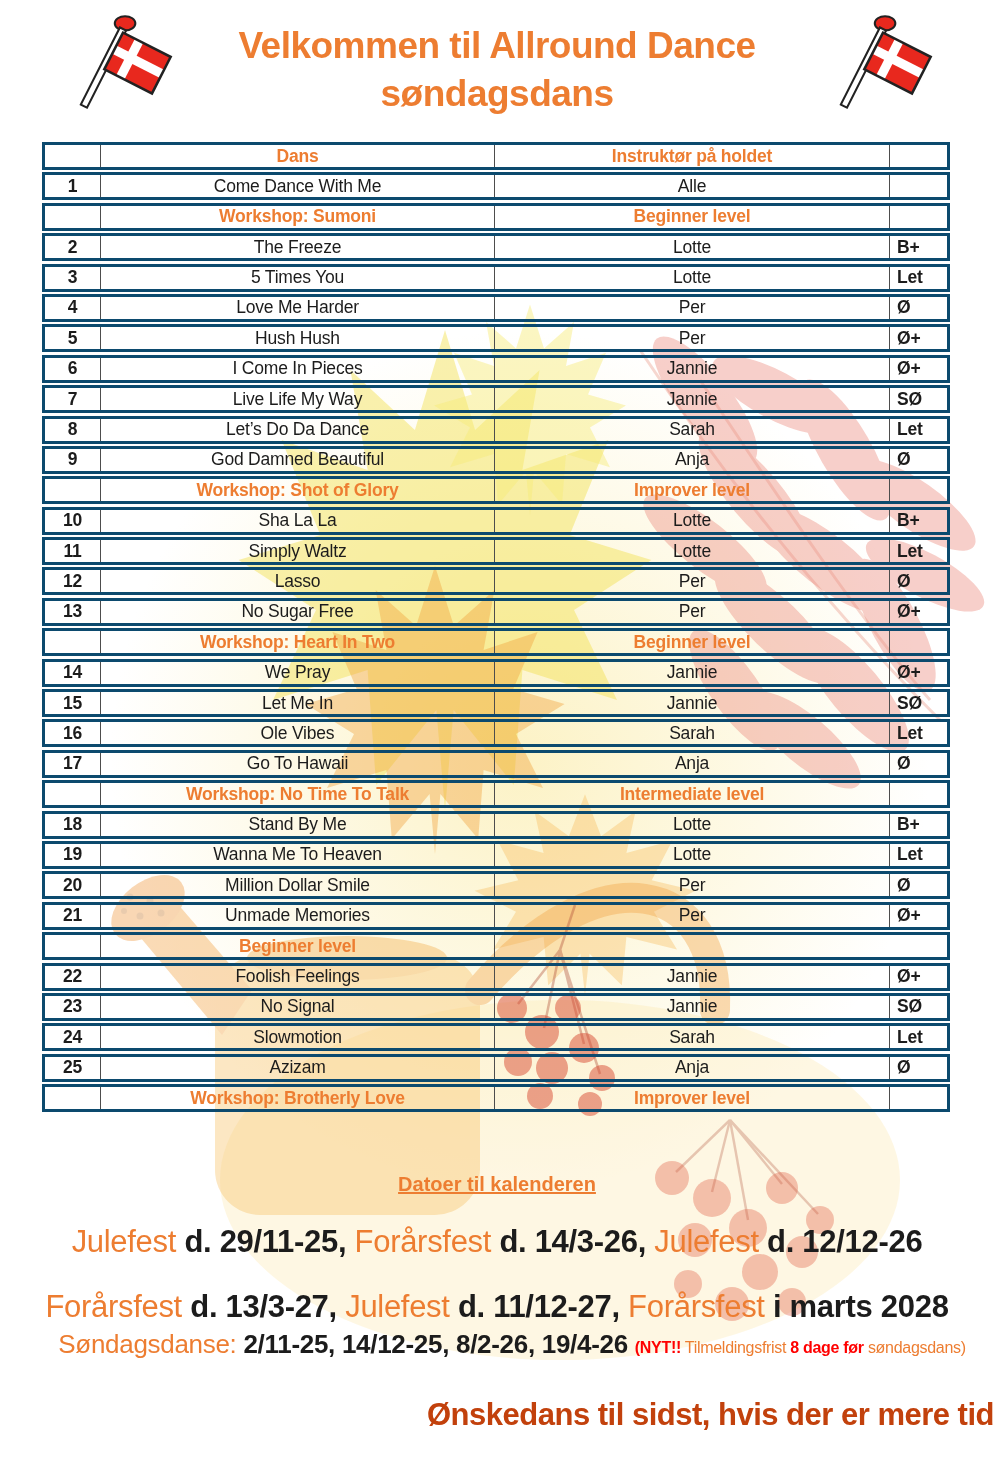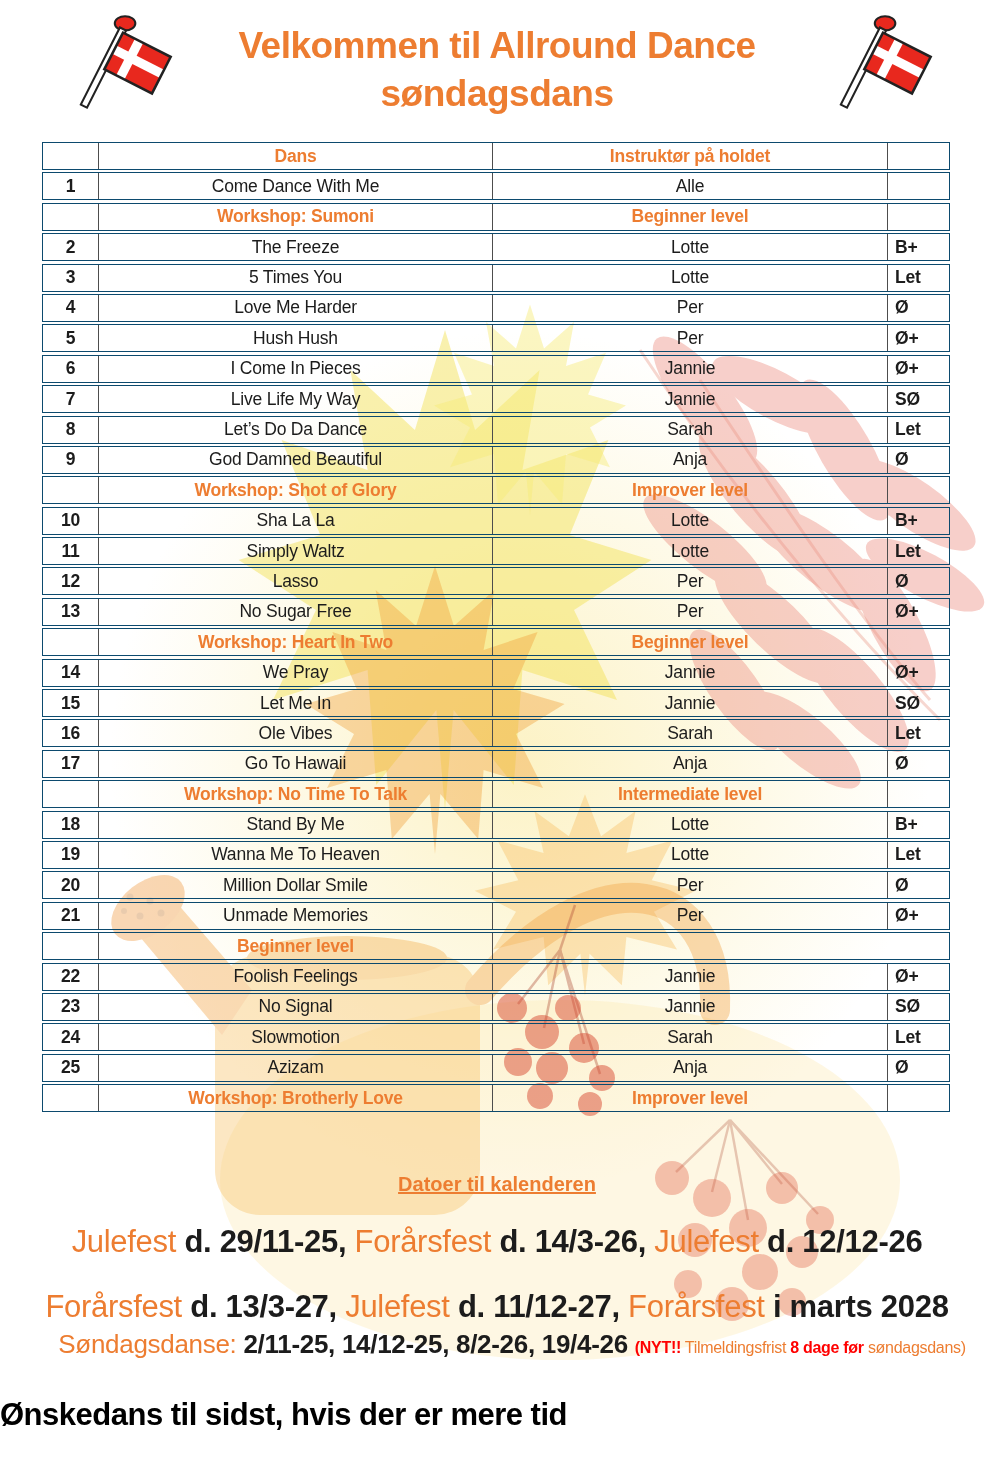--- a/index.html
+++ b/index.html
@@ -15,21 +15,21 @@
   .flag.right{left:826px;}
 
   .title-wrap{
     position:absolute;left:150px;right:150px;top:22px;text-align:center;
     color:#ED7D31;font-weight:700;font-size:37px;line-height:1.30;letter-spacing:-0.5px;
   }
 
   .dance-table{position:absolute;left:42px;top:142px;width:908px;}
   .t-row{
     display:grid;grid-template-columns:55px 394px 395px auto;
-    height:28px;margin-bottom:2.4px;border:1px solid #0c4a6e;box-sizing:border-box;
+    height:28px;margin-bottom:2.4px;border:3px solid #0c4a6e;box-sizing:border-box;
   }
   .t-cell{
     display:flex;align-items:center;justify-content:center;
     font-size:17.5px;color:#1c1c1c;overflow:hidden;white-space:nowrap;letter-spacing:-0.2px;
   }
   .t-cell + .t-cell{border-left:1px solid #4d4d4d;}
   .t-cell.num{font-weight:700;}
   .t-cell.level{justify-content:flex-start;padding-left:7px;font-weight:700;}
   .t-row.header .t-cell, .t-row.workshop .t-cell{color:#ED7D31;font-weight:700;}
 
@@ -39,22 +39,22 @@
   }
   .date-line{position:absolute;left:0;right:0;text-align:center;font-size:31px;letter-spacing:-0.3px;}
   .date-line.l1{top:1224px;}
   .date-line.l2{top:1289px;}
   .date-line.l3{top:1329px;font-size:26px;padding-left:30px;}
   .seg-orange{color:#ED7D31;font-weight:400;}
   .seg-black{color:#1c1c1c;font-weight:700;}
   .seg-red{color:#FF0000;font-weight:700;}
   .seg-small{font-size:16px;}
   .closing{
-    position:absolute;left:0;right:0;top:1397px;text-align:left;
-    color:#000000;font-weight:700;font-size:31px;letter-spacing:-0.5px;
+    position:absolute;left:0;right:0;top:1397px;text-align:right;
+    color:#c2410c;font-weight:700;font-size:31px;letter-spacing:-0.5px;
   }
 </style>
 </head>
 <body>
 
 <svg class="bg-art" width="994" height="1460" viewBox="0 0 994 1460" aria-hidden="true">
   <defs>
     <radialGradient id="glow" cx="50%" cy="50%" r="50%">
       <stop offset="0%" stop-color="#fae896" stop-opacity="0.55"></stop>
       <stop offset="100%" stop-color="#fae896" stop-opacity="0"></stop>

